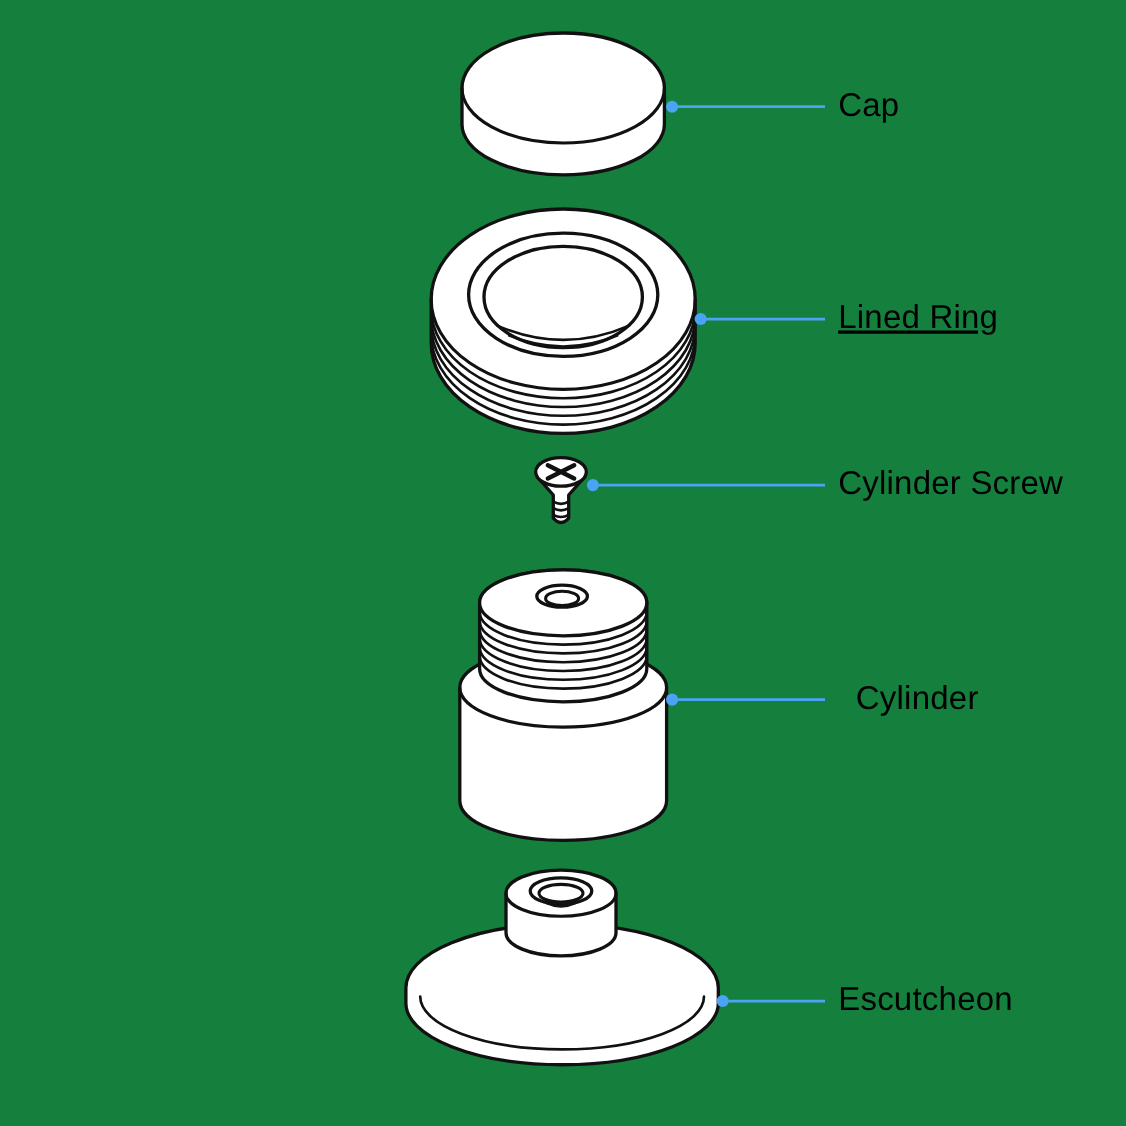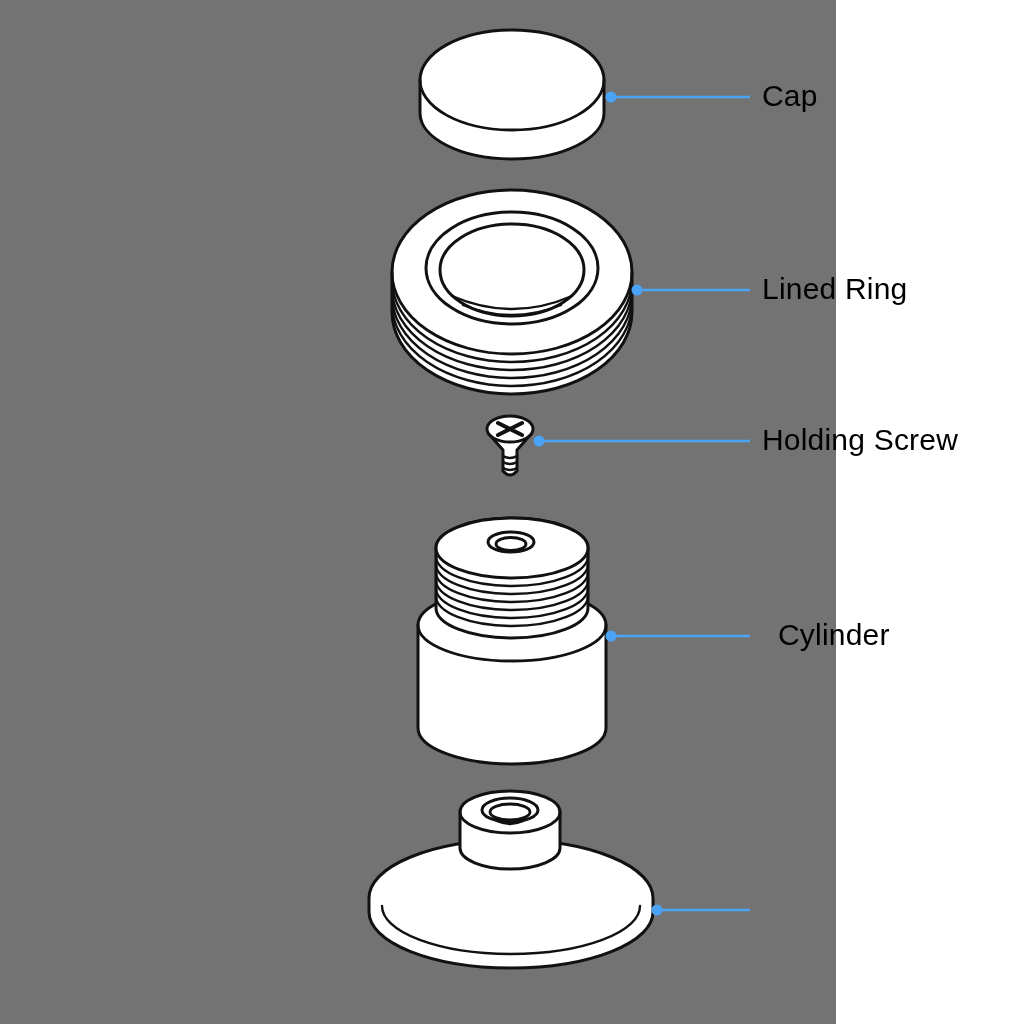--- a/index.html
+++ b/index.html
@@ -6,23 +6,23 @@
     margin: 0;
     padding: 0;
     width: 1024px;
     height: 1024px;
     background: #ffffff;
     font-family: "Liberation Sans", sans-serif;
     overflow: hidden;
   }
   .stage {
     position: relative;
-    width: 836px;
+    width: 1024px;
     height: 1024px;
-    background: #737373;
+    background: #15803d;
   }
   .stage svg {
     position: absolute;
     top: 0;
     left: 0;
     display: block;
   }
   .part-label {
     position: absolute;
     transform: translateY(-52%);
@@ -112,17 +112,18 @@
 
       <line class="leader" x1="616" y1="636" x2="750" y2="636"></line>
       <circle class="dot" cx="611" cy="636" r="5.5"></circle>
 
       <line class="leader" x1="662" y1="910" x2="750" y2="910"></line>
       <circle class="dot" cx="657" cy="910" r="5.5"></circle>
     </g>
   </svg>
 
   <div class="part-label" style="left:762px; top:97px;">Cap</div>
-  <div class="part-label" style="left:762px; top:290px;">Lined Ring</div>
-  <div class="part-label" style="left:762px; top:441px;">Holding Screw</div>
+  <div class="part-label" style="left:762px; top:290px;text-decoration:underline;">Lined Ring</div>
+  <div class="part-label" style="left:762px; top:441px;">Cylinder Screw</div>
   <div class="part-label" style="left:762px; top:636px;margin-left:16px;">Cylinder</div>
+  <div class="part-label" style="left:762px; top:910px;">Escutcheon</div>
 
 </div>
 
 </body></html>

